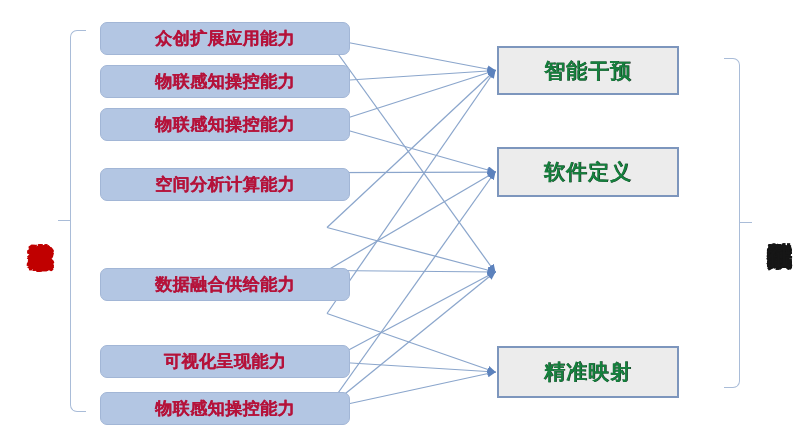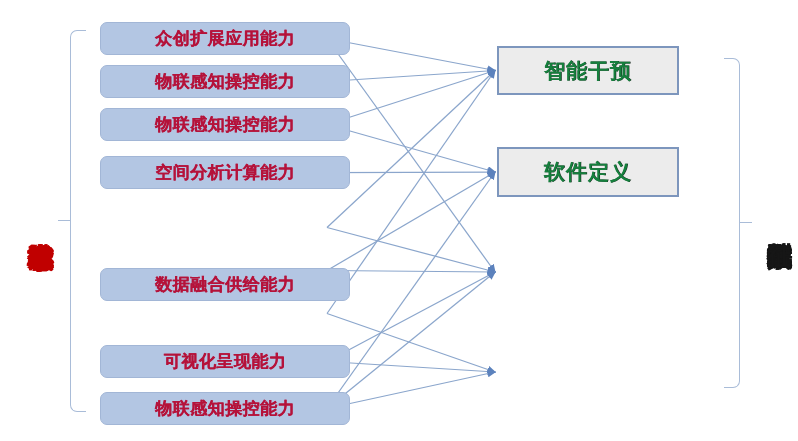--- a/index.html
+++ b/index.html
@@ -164,38 +164,41 @@
 
   <div class="cap-box" style="top:22px">
       <span>众创扩展应用能力</span>
     </div>
   <div class="cap-box" style="top:65px">
       <span>物联感知操控能力</span>
     </div>
   <div class="cap-box" style="top:108px">
       <span>物联感知操控能力</span>
     </div>
-  <div class="cap-box" style="top:156px">
+  <div class="cap-box" style="top:168px">
       <span>空间分析计算能力</span>
     </div>
   <div class="cap-box" style="top:268px">
       <span>数据融合供给能力</span>
     </div>
   <div class="cap-box" style="top:392px">
       <span>物联感知操控能力</span>
     </div>
   <div class="cap-box" style="top:345px">
       <span>可视化呈现能力</span>
     </div>
 
   <div class="feat-box" style="top:46px;height:49px">
       <span>智能干预</span>
     </div>
   <div class="feat-box" style="top:147px;height:50px">
       <span>软件定义</span>
     </div>
+  <div class="feat-box" style="top:346px;height:52px">
+      <span>精准映射</span>
+    </div>
 
   <div class="bracket" id="right-bracket"></div>
   <div class="bracket-stub" id="right-stub"></div>
 
   <div class="side-title" id="right-title">数字孪生城市典型特征</div>
 
 </div>
 
 </body></html>

